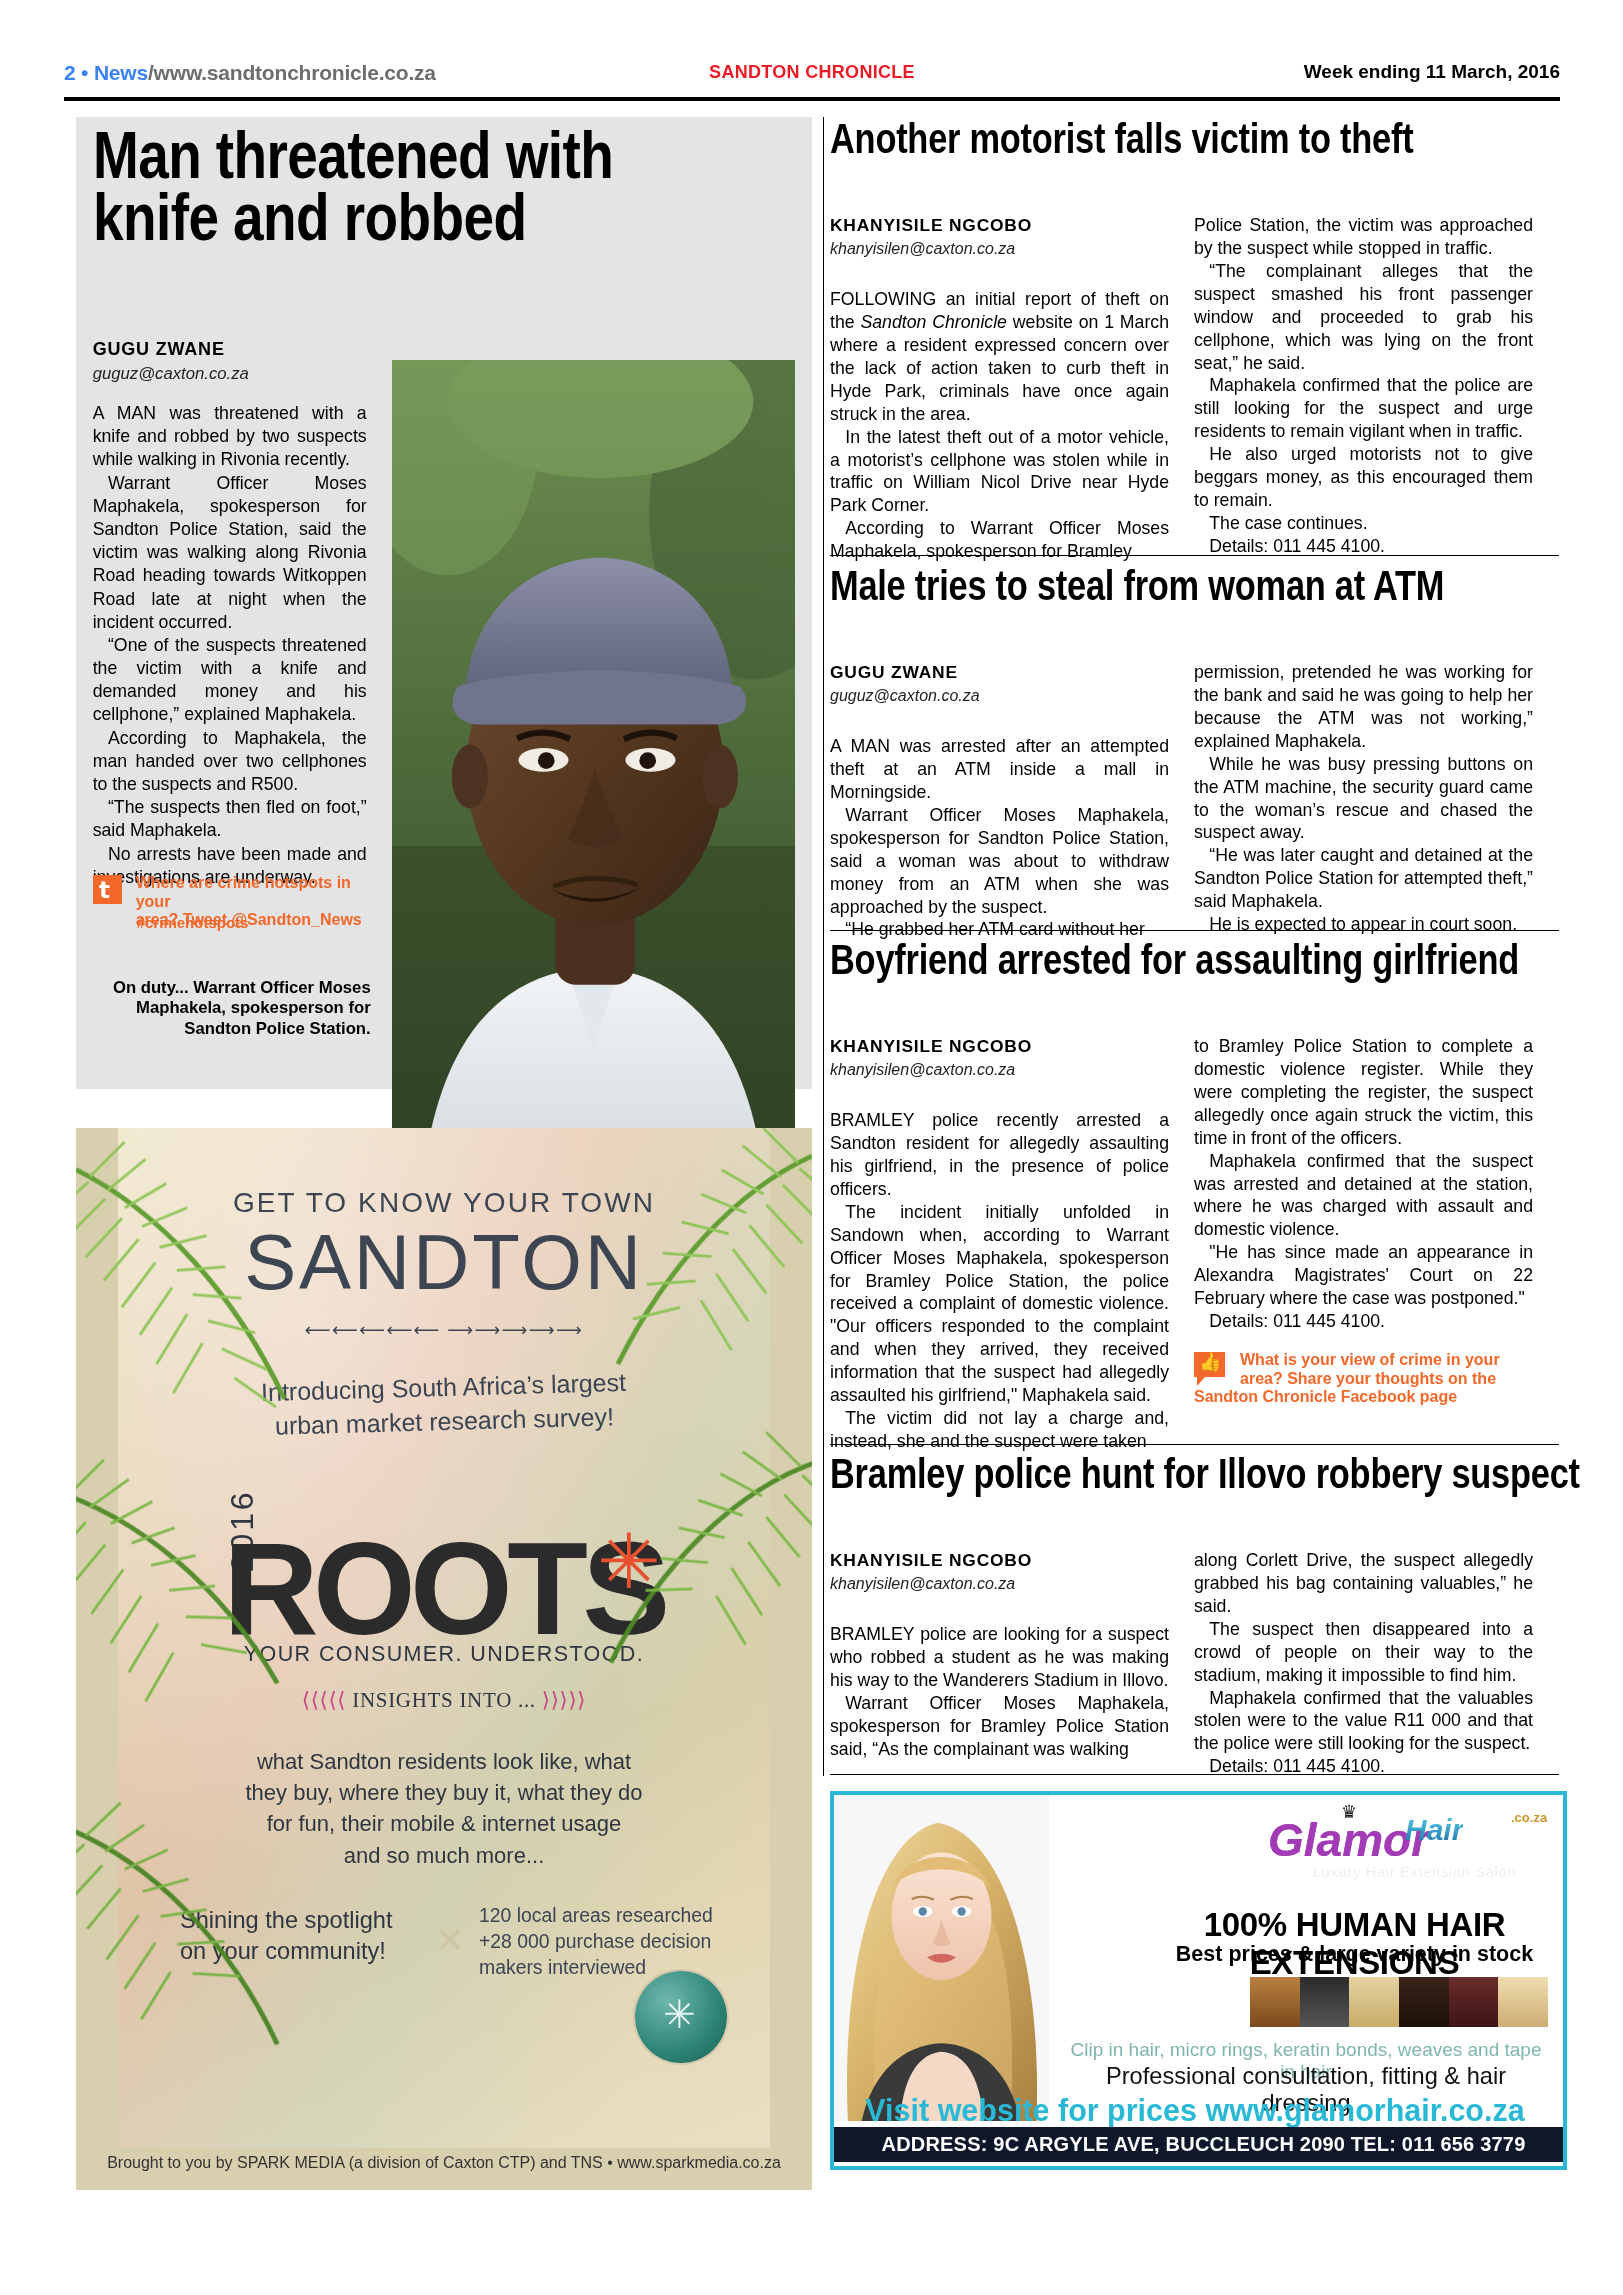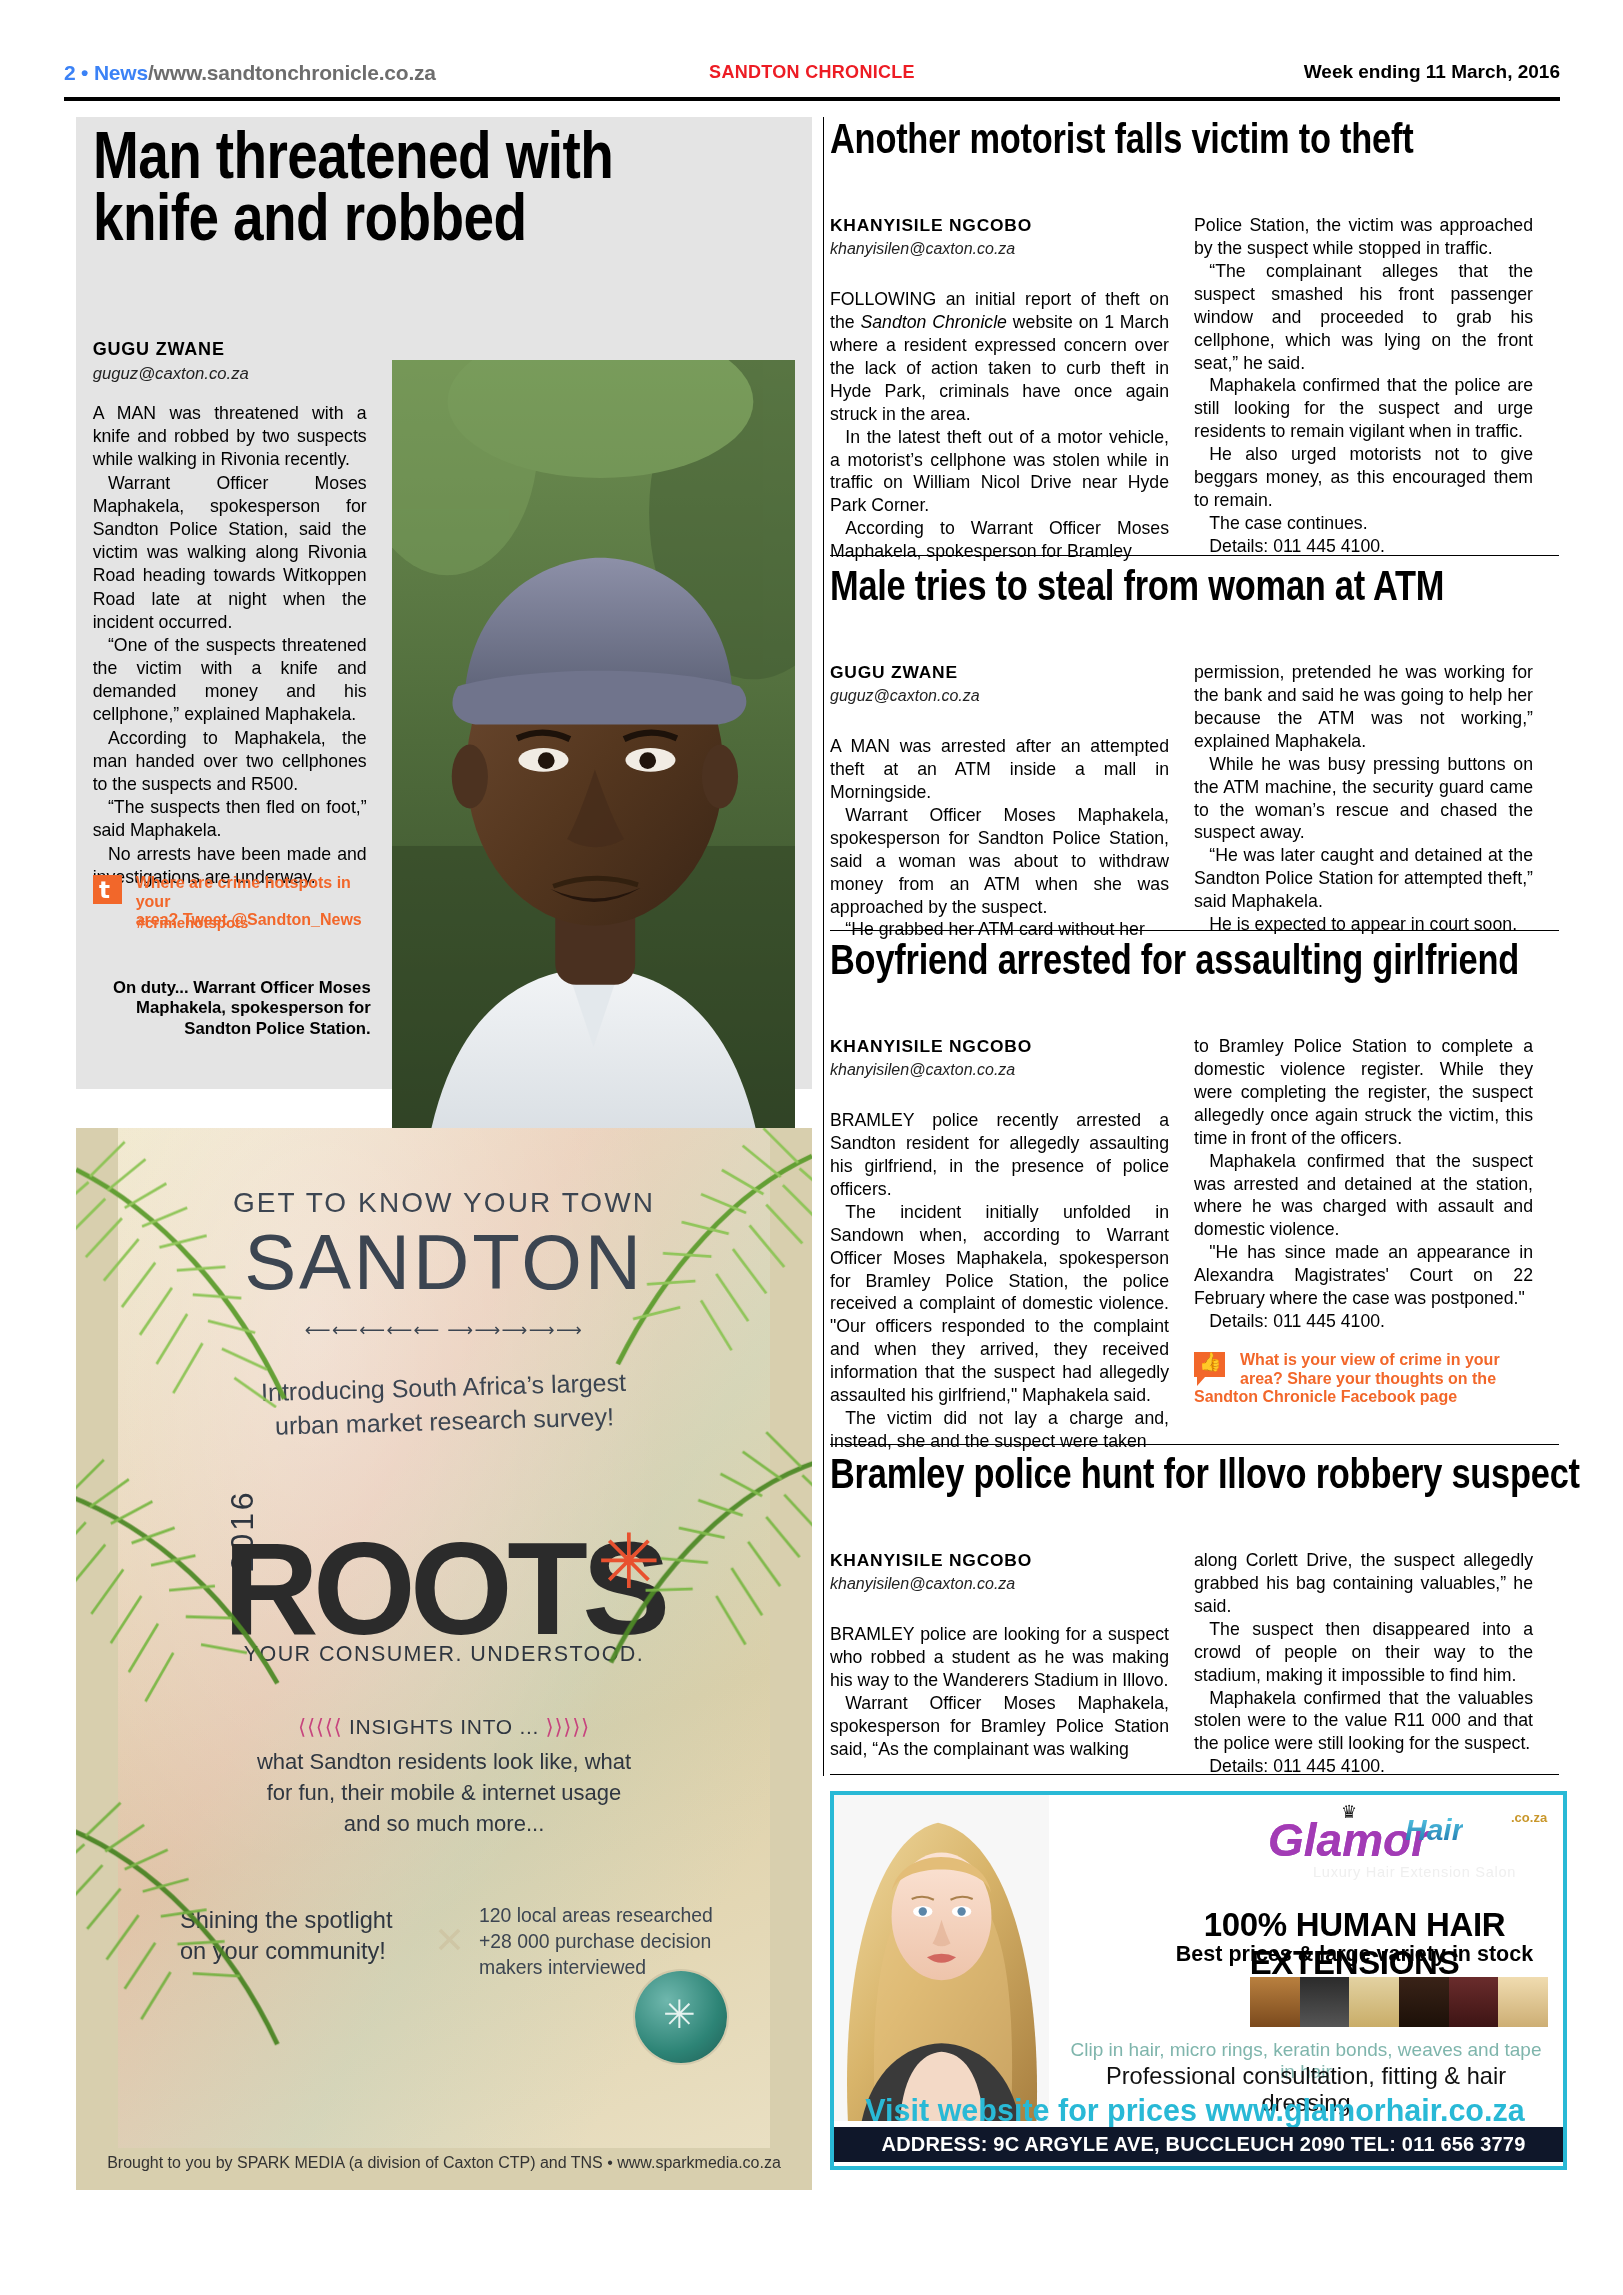--- a/index.html
+++ b/index.html
@@ -69,21 +69,21 @@
   #paper-tint{position:absolute;left:0;top:0;width:100%;height:100%;
      background:linear-gradient(120deg, rgba(233,150,170,.0) 0%, rgba(233,150,170,.20) 38%, rgba(160,200,195,.22) 62%, rgba(233,150,170,.0) 85%);}
   #sp-get{position:absolute;left:0;top:59px;width:100%;text-align:center;font-size:28px;letter-spacing:2.1px;color:#3c4551;}
   #sp-town{position:absolute;left:0;top:89px;width:100%;text-align:center;font-size:78px;letter-spacing:2.8px;color:#3c4551;font-weight:500;}
   #sp-arrows{position:absolute;left:0;top:191px;width:100%;text-align:center;font-size:18px;color:#3c4551;letter-spacing:1.4px;}
   #sp-intro{position:absolute;left:0;top:243px;width:100%;text-align:center;font-size:25px;line-height:1.35;color:#3c4551;transform:rotate(-1.6deg);}
   #sp-2016{position:absolute;left:106px;top:444px;font-size:32px;color:#2f3640;letter-spacing:2.8px;transform:rotate(-90deg);transform-origin:left top;}
   #sp-roots{position:absolute;left:0;top:385px;width:100%;text-align:center;font-size:132px;font-weight:bold;color:#2b2b2b;letter-spacing:-5.6px;}
   #sp-star{position:absolute;left:479px;top:389px;font-size:76px;color:#e8512f;}
   #sp-tag{position:absolute;left:0;top:514px;width:100%;text-align:center;font-size:21.5px;letter-spacing:1.4px;color:#2f3640;}
-  #sp-insights{position:absolute;left:0;top:587px;width:100%;text-align:center;font-size:21px;color:#2f3640;letter-spacing:0.7px;}
+  #sp-insights{position:absolute;left:0;top:560px;width:100%;text-align:center;font-size:21px;color:#2f3640;letter-spacing:0.7px;font-family:Liberation Serif, serif;}
   #sp-insights .ar{color:#c7447e;}
   #sp-list{position:absolute;left:0;top:618px;width:100%;text-align:center;font-size:22px;line-height:1.42;color:#2f3640;}
   #sp-shine{position:absolute;left:62px;top:777px;width:250px;font-size:23.6px;line-height:1.3;color:#2f3640;}
   #sp-x{position:absolute;left:316px;top:791px;font-size:37px;color:#cfc6a5;}
   #sp-stats{position:absolute;left:361px;top:774px;width:257px;font-size:19.4px;line-height:1.35;color:#3c4551;}
   #sp-spark{position:absolute;left:0;top:861px;width:100%;text-align:center;}
   #sp-spark .w1{font-size:57px;color:#2f3640;letter-spacing:0.7px;font-weight:600;}
   #sp-spark .w2{display:block;font-size:23.6px;letter-spacing:7px;color:#2f3640;margin-top:-4.2px;}
   #sp-seal{position:absolute;left:517px;top:843px;width:92px;height:92px;border-radius:50%;
      background:radial-gradient(circle at 35% 32%, #6fb7ad, #2d8476 60%, #1f5d54 100%);box-shadow:0 0 0 2.1px rgba(0,0,0,.08);}
@@ -314,20 +314,21 @@
       <div>Introducing South Africa’s largest</div>
       <div>urban market research survey!</div>
     </div>
     <div id="sp-2016">2016</div>
     <div id="sp-roots">ROOTS</div>
     <div id="sp-star">✳</div>
     <div id="sp-tag">YOUR CONSUMER. UNDERSTOOD.</div>
     <div id="sp-insights"><span class="ar">⟨⟨⟨⟨⟨ </span><span>INSIGHTS INTO ...</span><span class="ar"> ⟩⟩⟩⟩⟩</span></div>
     <div id="sp-list">
         <div>what Sandton residents look like, what</div>
+        <div>they buy, where they buy it, what they do</div>
         <div>for fun, their mobile &amp; internet usage</div>
         <div>and so much more...</div>
       </div>
     <div id="sp-shine">
       <div>Shining the spotlight</div>
       <div>on your community!</div>
     </div>
     <div id="sp-x">✕</div>
     <div id="sp-stats">
       <div>120 local areas researched</div>

